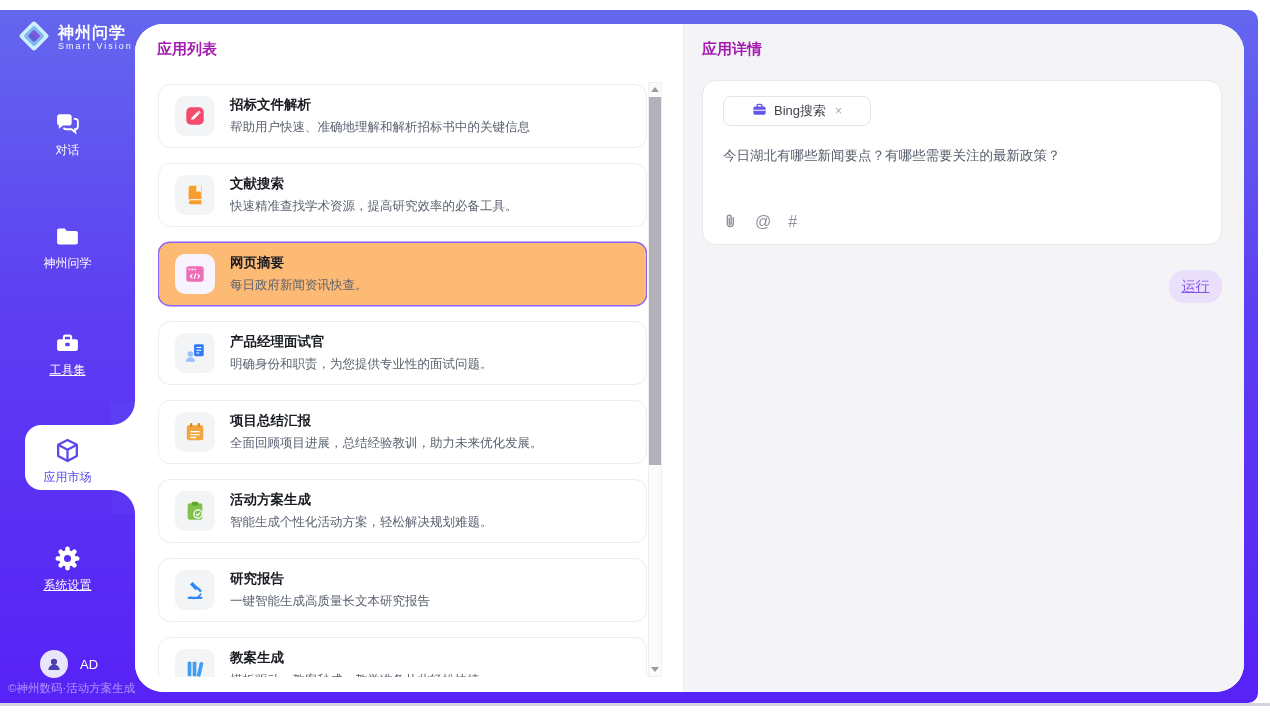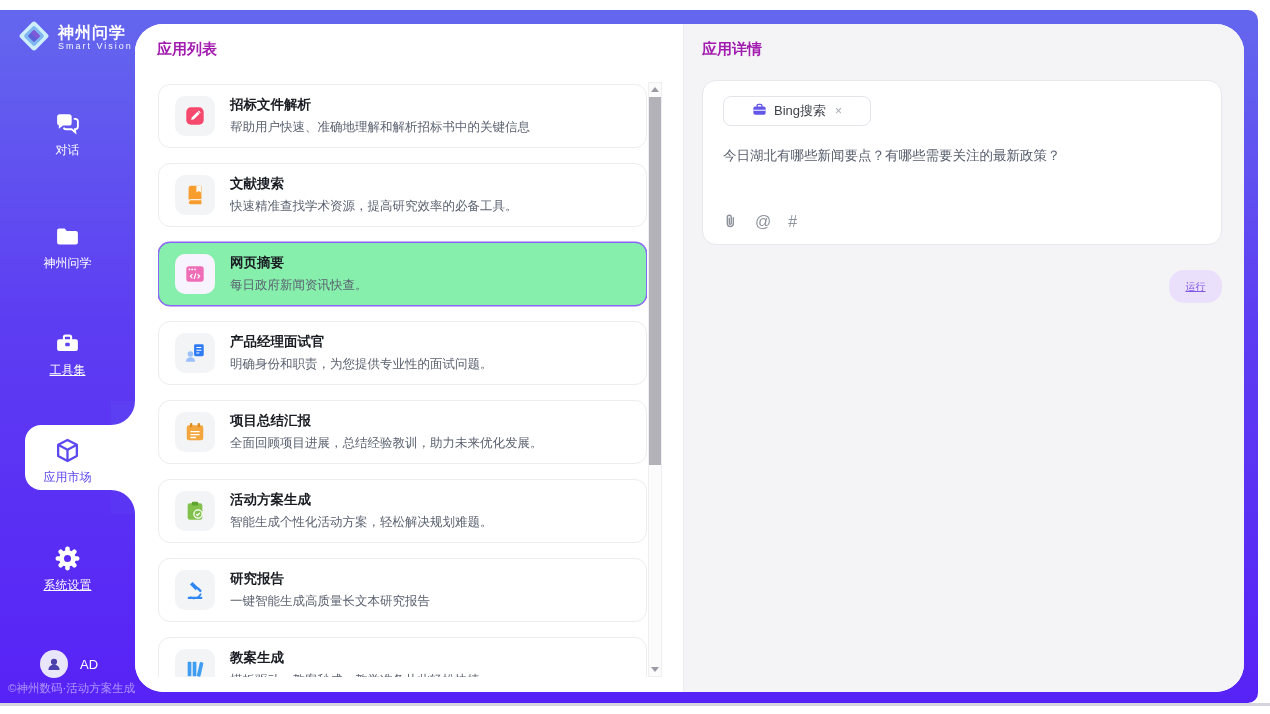--- a/index.html
+++ b/index.html
@@ -45,21 +45,21 @@
   .detail-col { position:relative; flex:1; background:#f4f4f7; }
   .col-title { position:absolute; top:16px; font-size:15px; font-weight:bold; color:#a21caf; }
   .list-col .col-title { left:22px; }
   .detail-col .col-title { left:18px; }
 
   
   .cards { position:absolute; left:23px; top:60px; width:489px; height:593px;
     overflow:hidden; display:flex; flex-direction:column; gap:15px; }
   .card { flex:0 0 64px; display:flex; align-items:center; gap:15px; padding:0 16px;
     background:#fff; border:1px solid #ececf1; border-radius:12px; cursor:pointer; }
-  .card.sel { background:#86efac; border-color:#8a63f8; box-shadow:0 0 0 .5px #8a63f8; }
+  .card.sel { background:#fdba74; border-color:#8a63f8; box-shadow:0 0 0 .5px #8a63f8; }
   .tile { flex:0 0 40px; height:40px; border-radius:10px; background:#f3f4f6; display:grid; place-items:center; }
   .card.sel .tile { background:#f8f4ff; }
   .card-text { min-width:0; }
   .card-title { font-size:13.5px; font-weight:bold; color:#191c22; margin-bottom:5px; }
   .card-desc { font-size:12.5px; color:#5b6270; white-space:nowrap; overflow:hidden; }
 
   
   .sbar { position:absolute; left:513px; top:58px; width:14px; height:595px;
     background:#fbfbfc; border:1px solid #efeff2; }
   .sbar-btn { position:absolute; left:0; width:12px; height:13px; display:grid; place-items:center; }
@@ -72,21 +72,21 @@
   .detail-card { position:absolute; left:18px; top:56px; width:520px; height:165px;
     background:#fff; border:1px solid #e7e7ec; border-radius:14px; }
   .tag { display:inline-flex; align-items:center; gap:7px; margin:15px 0 0 20px;
     height:30px; padding:0 28px; background:#fff; border:1px solid #e3e3ea; border-radius:8px; cursor:default; }
   .tag-label { font-size:13px; color:#3f434c; }
   .tag-close { font-size:12px; color:#a3a7b0; margin-left:2px; cursor:pointer; }
   .query { margin:20px 20px 0; font-size:13.5px; color:#565d6b; line-height:1.5; min-height:40px; cursor:text; }
   .composer-icons { position:absolute; left:20px; bottom:13px; display:flex; align-items:center; gap:17px; }
   .cicon { color:#8e929c; font-size:15px; line-height:1; cursor:pointer; }
   .run-btn { position:absolute; left:485px; top:246px; width:53px; height:33px;
-    background:#eae0fc; color:#8257e6; font-size:10px; border:none; border-radius:15px; cursor:pointer;
+    background:#eae0fc; color:#8257e6; font-size:14px; border:none; border-radius:15px; cursor:pointer;
     font-family:inherit;text-decoration:underline; }
 </style>
 </head>
 <body>
 
 <div class="frame">
 
   <div class="logo">
     <span>
       <svg width="36" height="36" viewBox="0 0 36 36">

